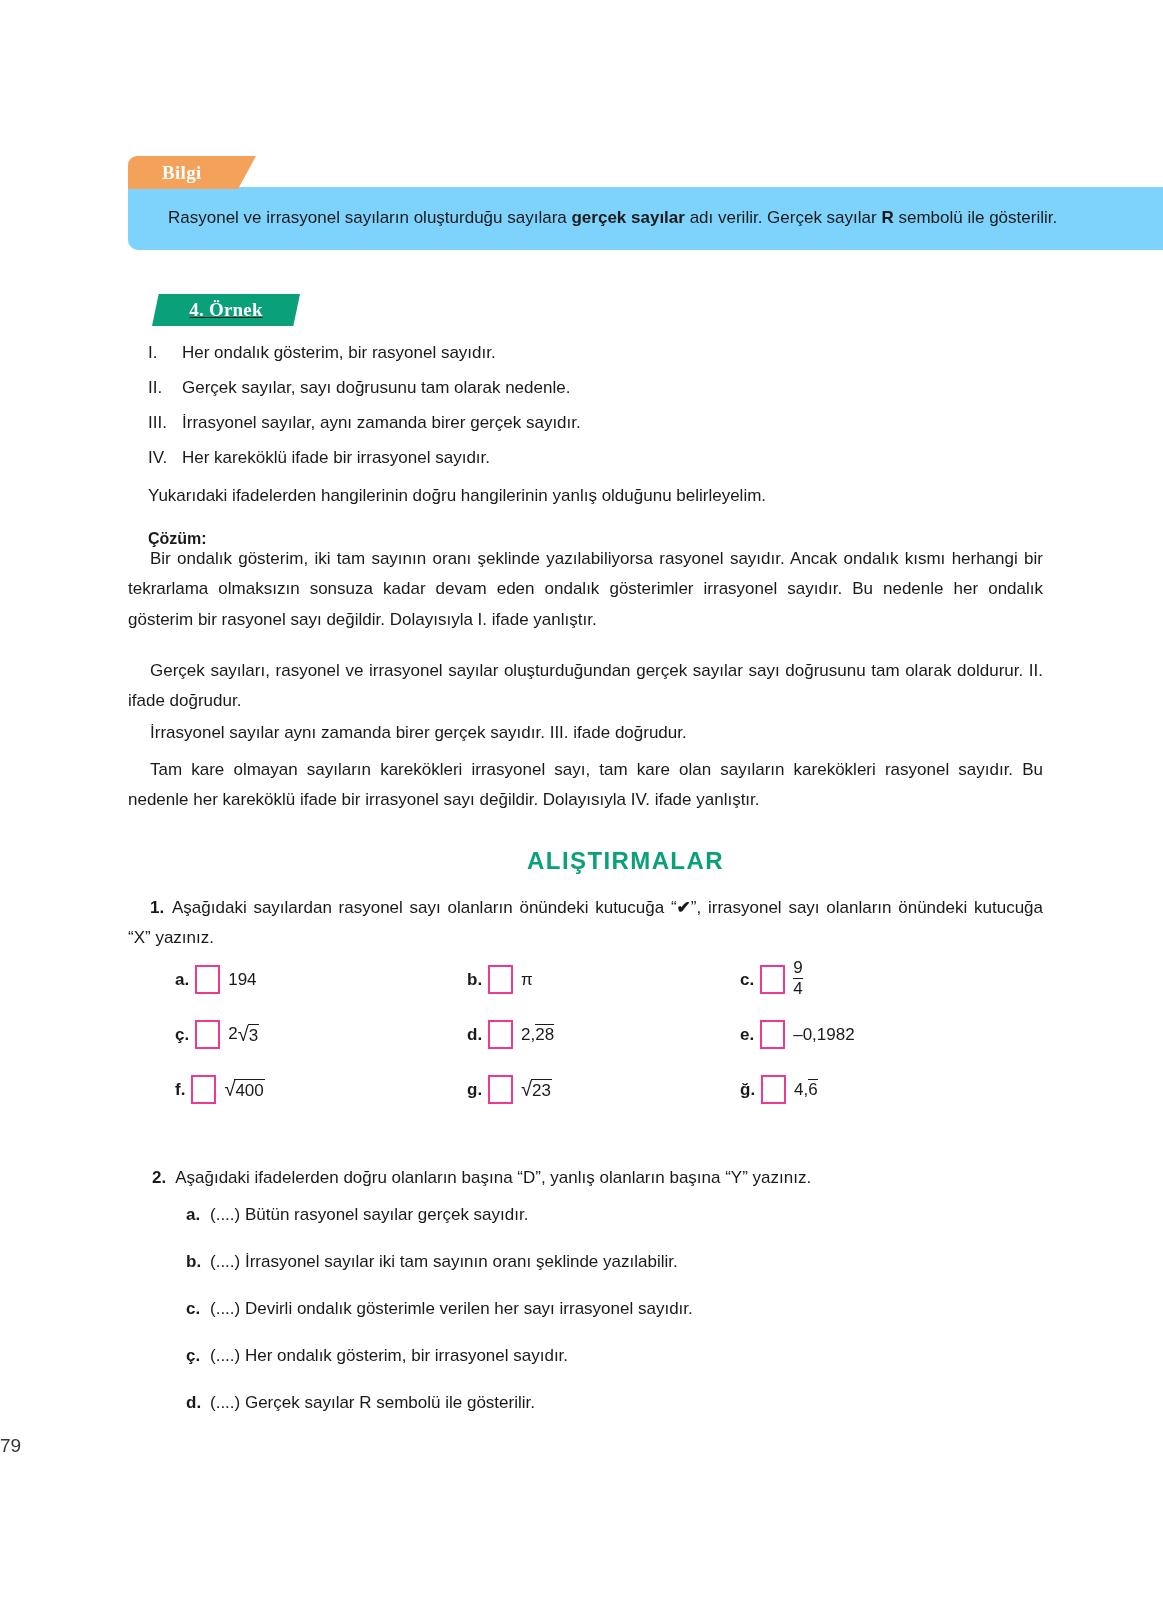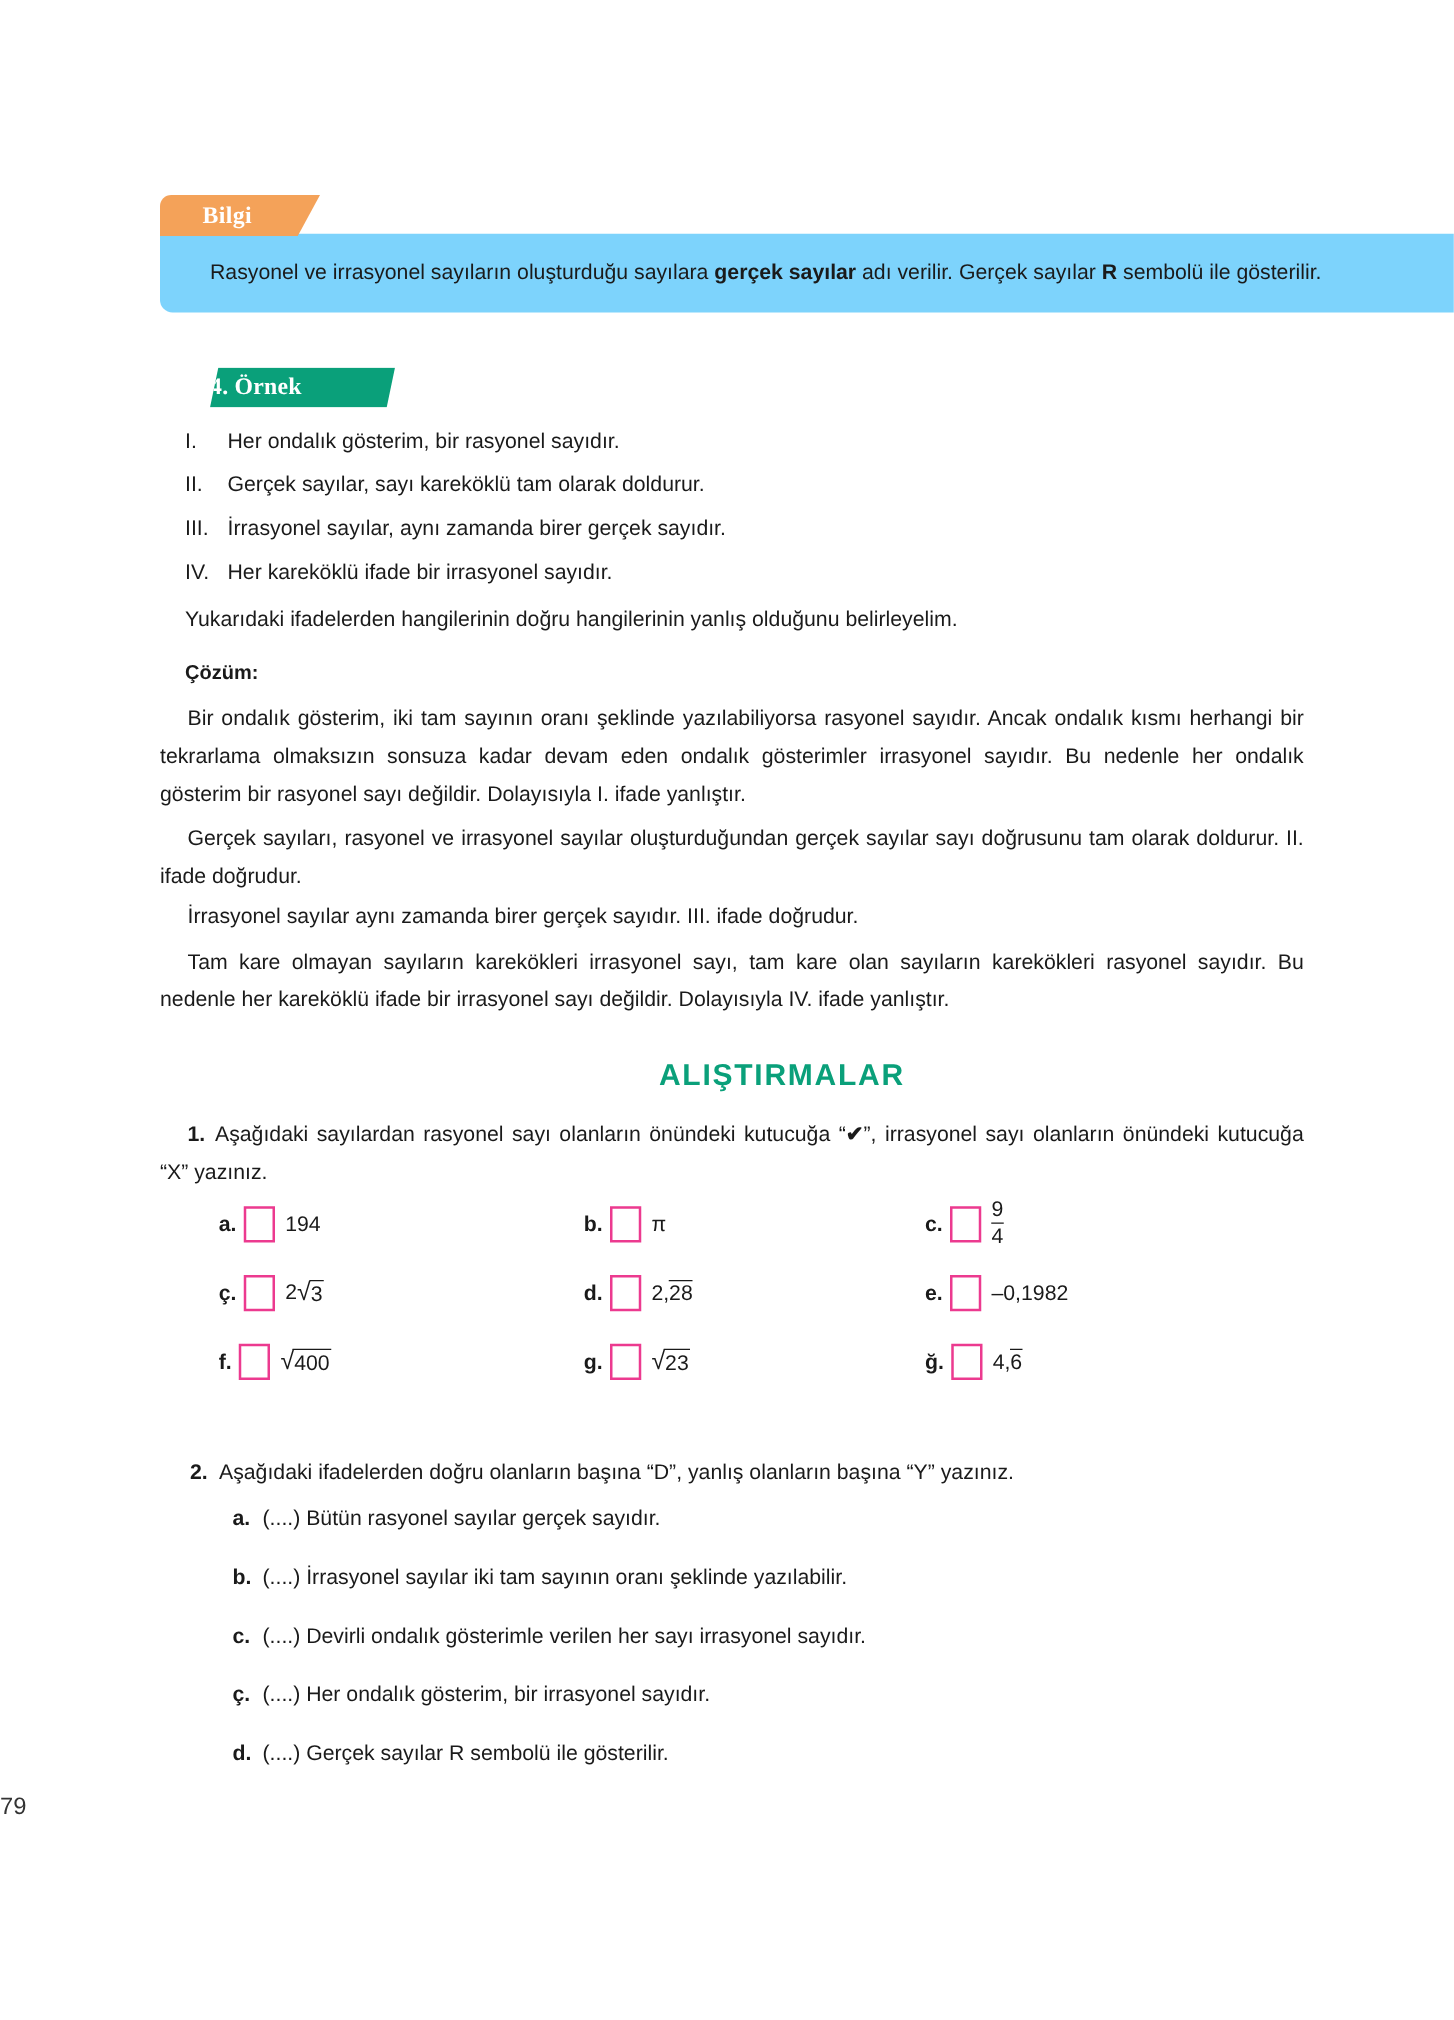--- a/index.html
+++ b/index.html
@@ -65,29 +65,31 @@
     line-height: 1.72;
     color: #1a1a1a;
     text-align: left;
   }
   .bilgi-body p .ind { display: inline-block; width: 26px; }
   .bilgi-body b { font-weight: bold; }
 
   
   .ornek-badge {
     position: absolute;
-    left: 168px;
+    left: 152px;
     top: 294px;
     width: 148px;
     height: 32px;
     background: #0aa07a;
     -webkit-clip-path: polygon(4.5% 0, 100% 0, 95.5% 100%, 0 100%);
     clip-path: polygon(4.5% 0, 100% 0, 95.5% 100%, 0 100%);
     display: flex;
     align-items: center;
+    justify-content: center;
+    text-decoration: underline;
   }
   .ornek-badge .lbl {
     font-family: "Liberation Serif", serif;
     font-weight: bold;
     font-size: 19px;
     color: #ffffff;
     letter-spacing: 0.2px;
   }
   .ornek-shadow {
     position: absolute;
@@ -140,21 +142,21 @@
   .sol {
     position: absolute;
     left: 128px;
     width: 915px;
     font-size: 17px;
     line-height: 1.78;
     text-align: justify;
     text-justify: inter-word;
   }
   .sol .ind { display: inline-block; width: 22px; }
-  #sol-p1 { top: 560px; }
+  #sol-p1 { top: 544px; }
   #sol-p2 { top: 656px; }
   #sol-p3 { top: 718px; }
   #sol-p4 { top: 755px; }
 
   
   .alistirmalar {
     position: absolute;
     left: 0;
     top: 847px;
     width: 1163px;
@@ -302,21 +304,21 @@
     <span class="lbl">4. Örnek</span>
   </div>
 
   <div class="roman-list">
     <div class="roman-row">
       <span class="roman-num">I.</span>
       <span>Her ondalık gösterim, bir rasyonel sayıdır.</span>
     </div>
     <div class="roman-row">
       <span class="roman-num">II.</span>
-      <span>Gerçek sayılar, sayı kareköklü tam olarak doldurur.</span>
+      <span>Gerçek sayılar, sayı doğrusunu tam olarak nedenle.</span>
     </div>
     <div class="roman-row">
       <span class="roman-num">III.</span>
       <span>İrrasyonel sayılar, aynı zamanda birer gerçek sayıdır.</span>
     </div>
     <div class="roman-row">
       <span class="roman-num">IV.</span>
       <span>Her kareköklü ifade bir irrasyonel sayıdır.</span>
     </div>
   </div>

